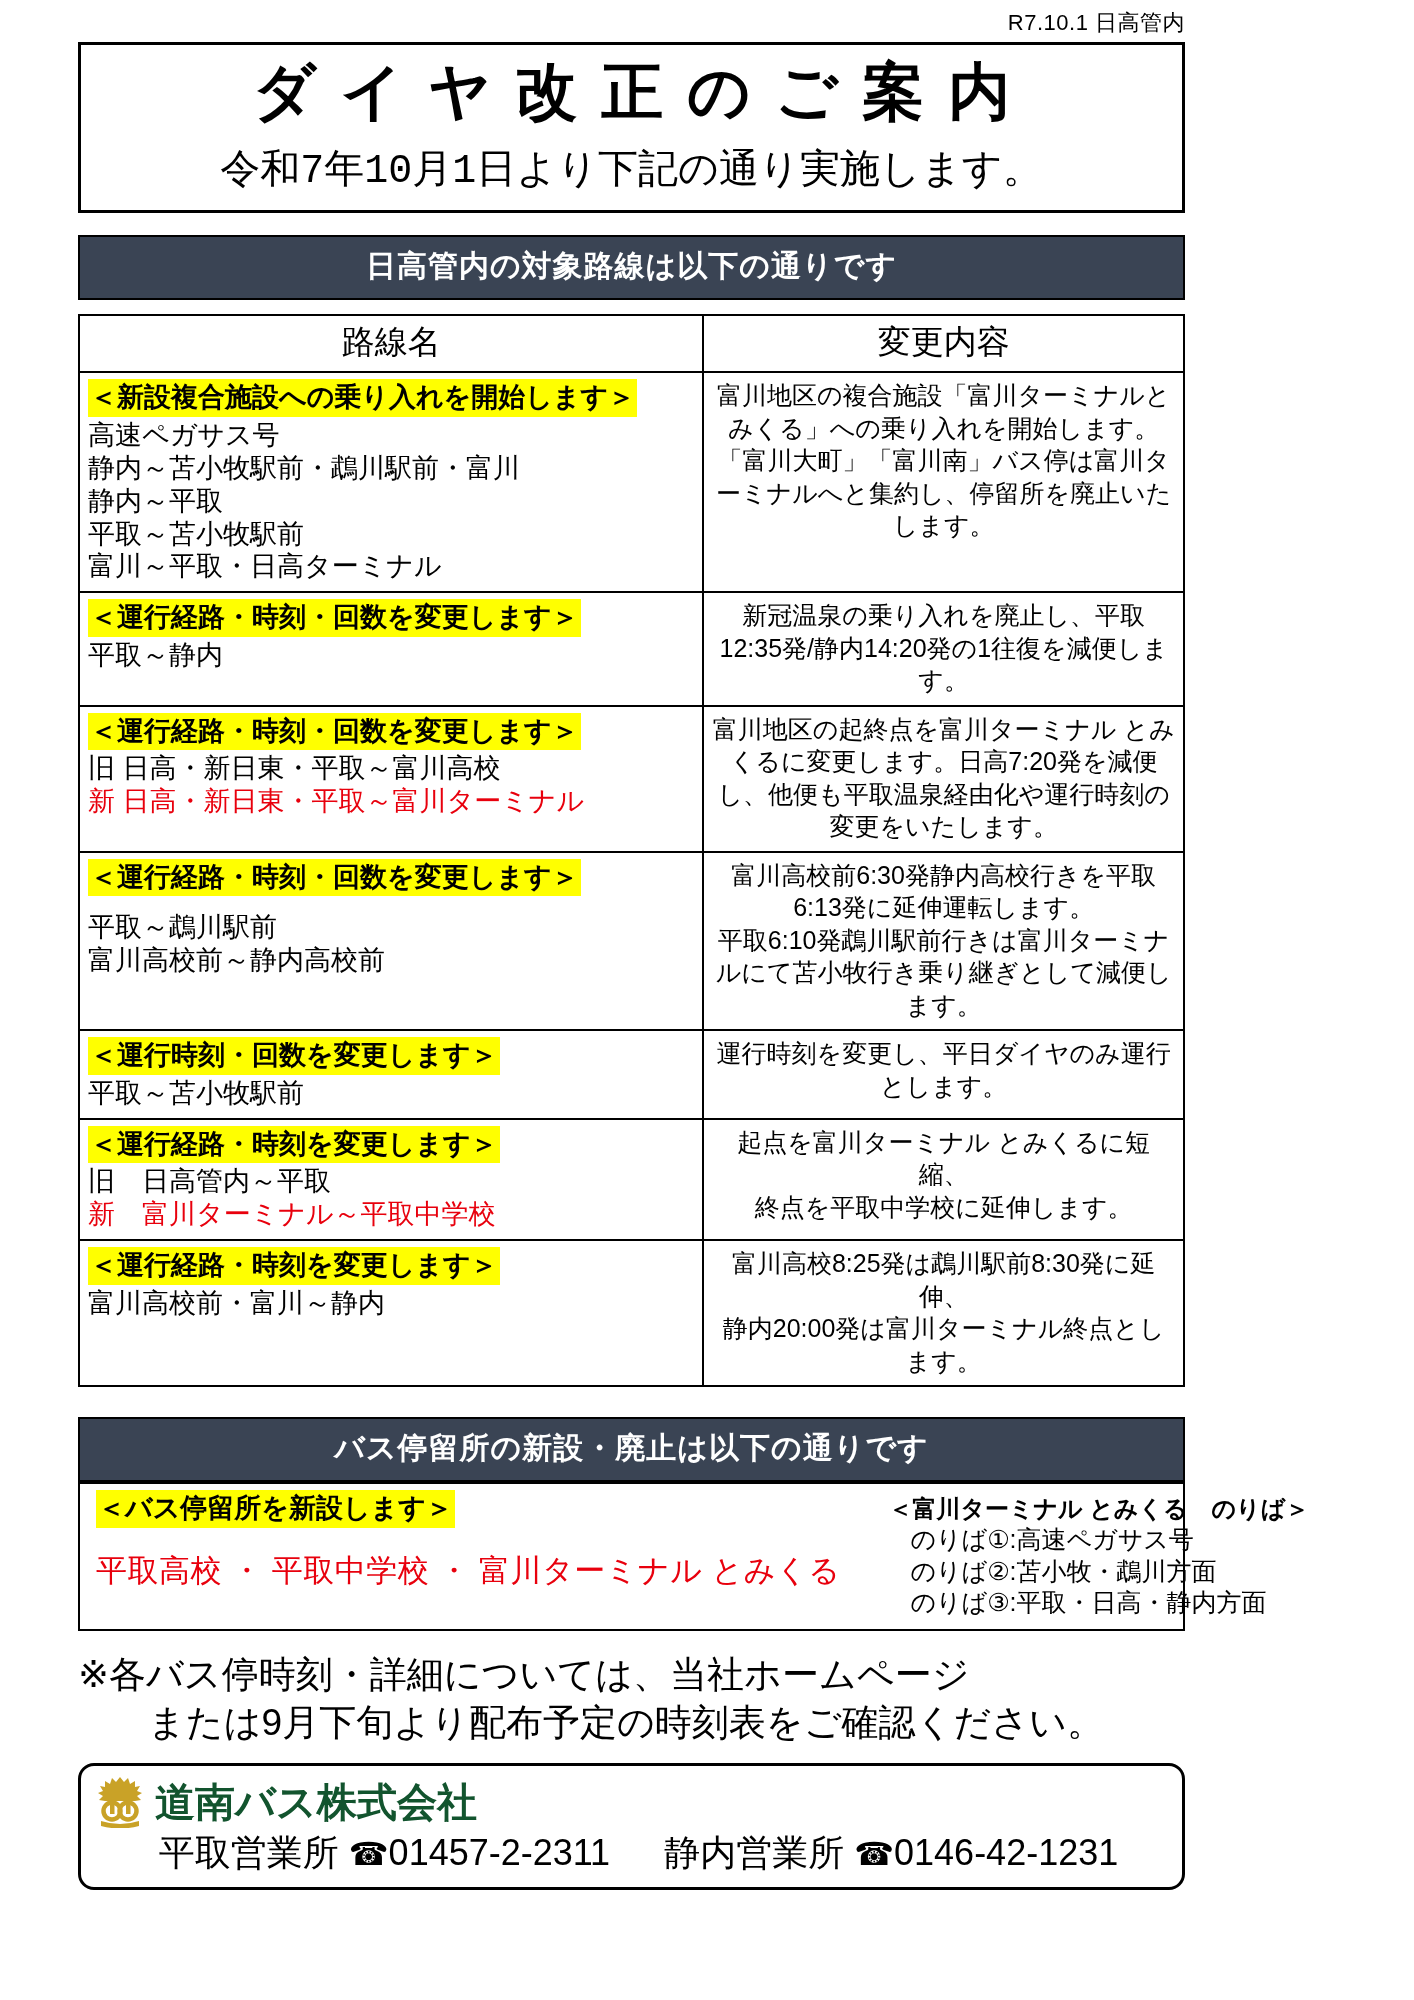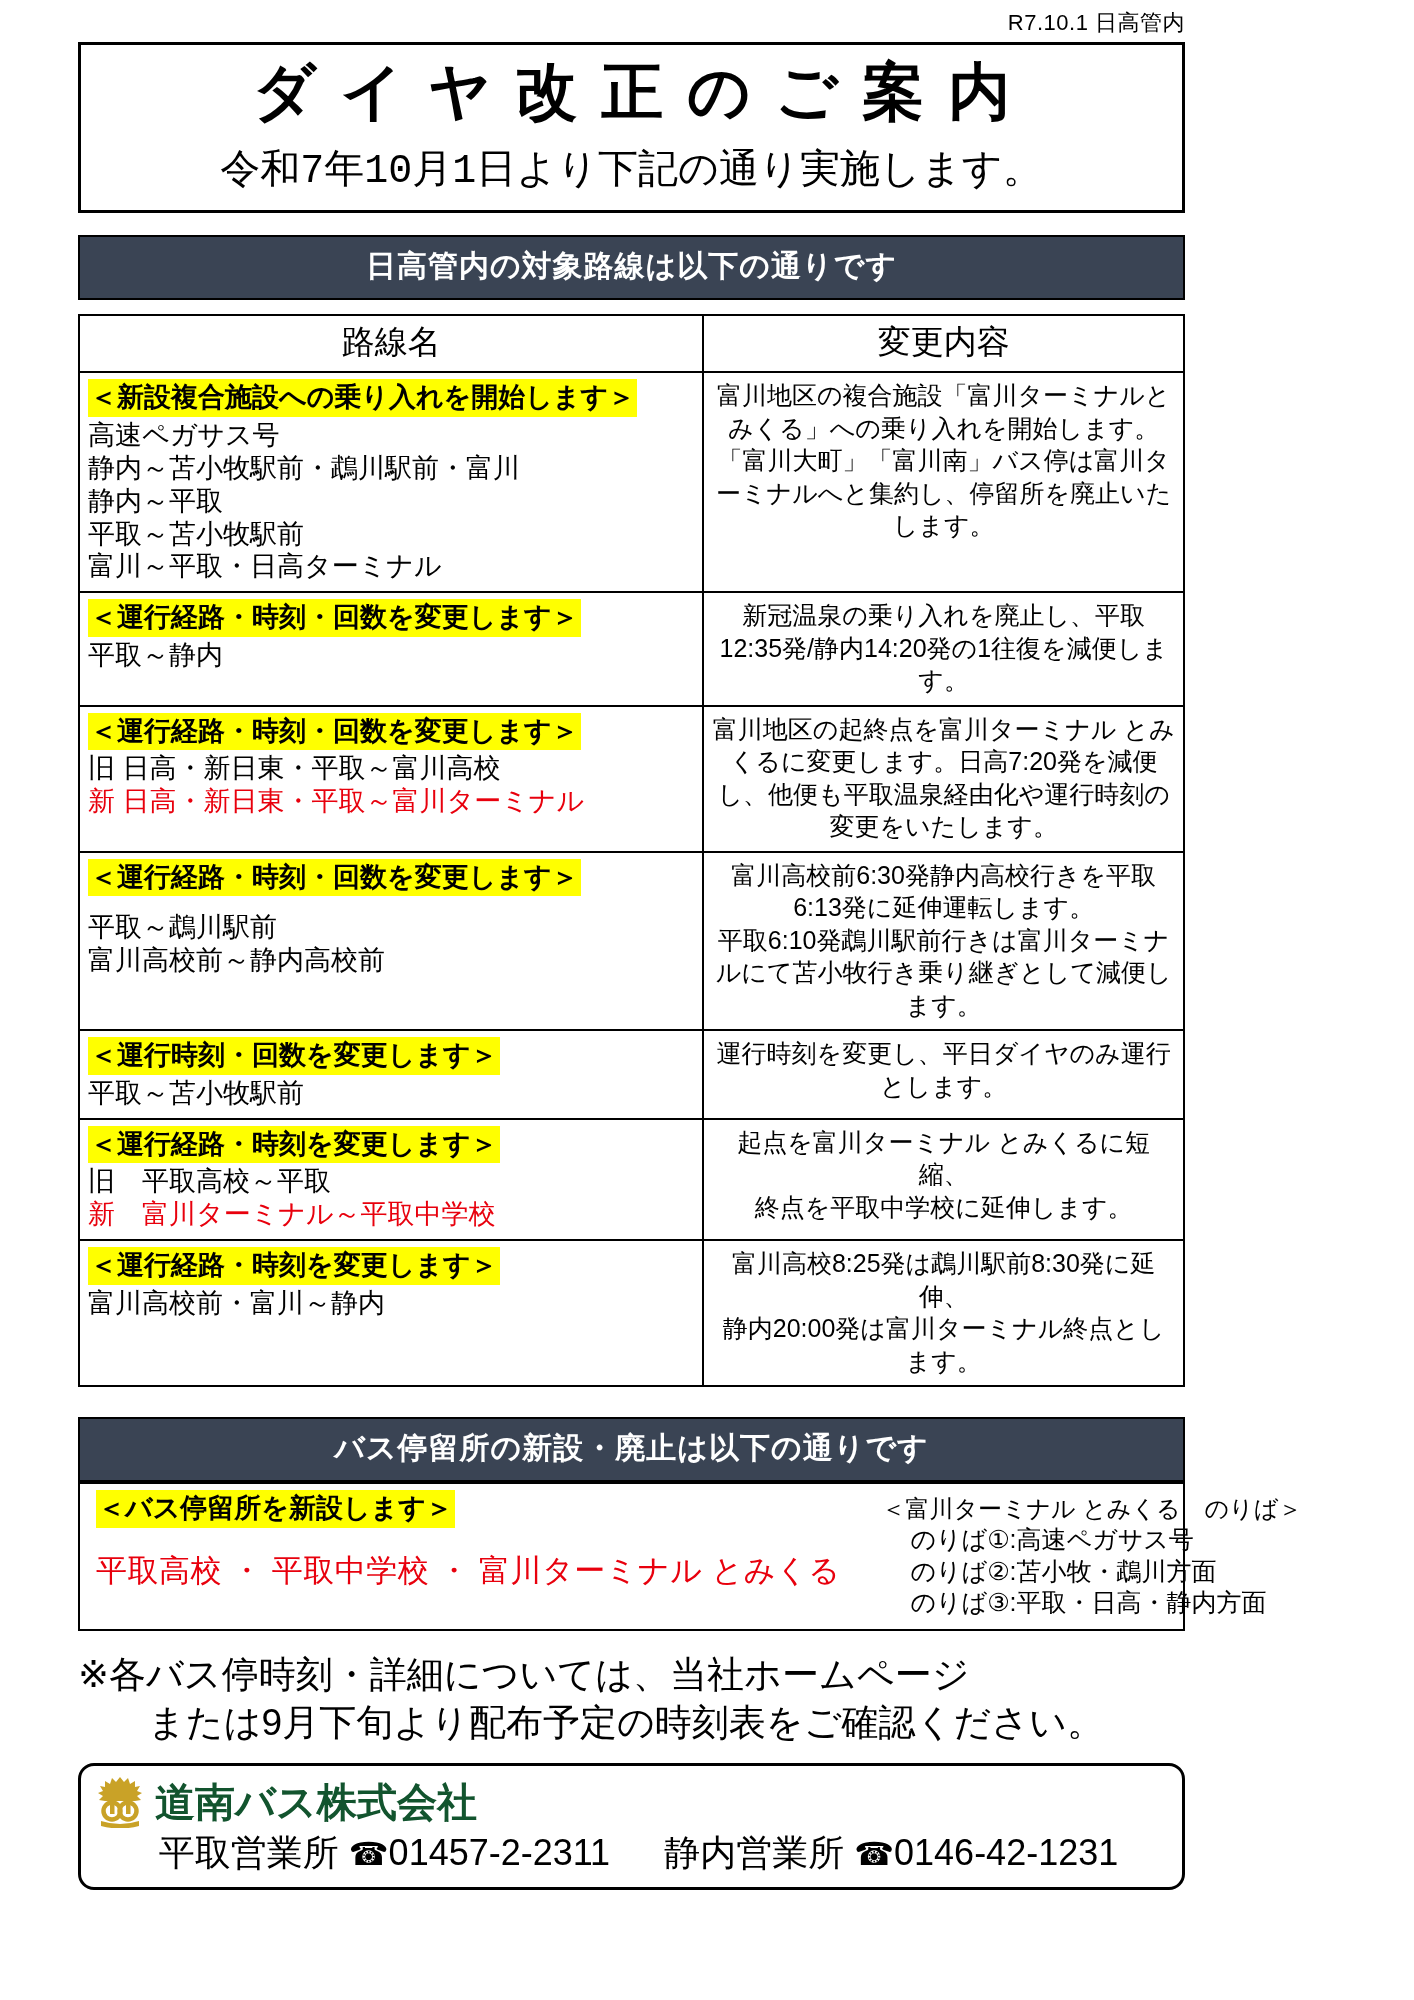--- a/index.html
+++ b/index.html
@@ -145,22 +145,23 @@
     color: #e8000d;
     font-size: 31px;
     text-align: center;
     margin-top: 22px;
     white-space: nowrap;
     letter-spacing: 0.5px;
   }
   .noriba-title {
     font-size: 24px;
     line-height: 1.25;
-    margin-left: 27px;
-    white-space: nowrap;
+    margin-left: 34px;
+    white-space: nowrap;
+    font-weight: bold;
   }
   .noriba-item {
     font-size: 25px;
     line-height: 1.26;
     margin-left: 56px;
     white-space: nowrap;
   }
 
   .abolish-box {
     border: 2px solid #000;
@@ -290,21 +291,21 @@
         <tr>
           <td><span class="tag">＜運行時刻・回数を変更します＞</span><div class="lines">
               <span class="ln">平取～苫小牧駅前</span>
             </div></td>
           <td class="desc-cell">
             <div class="desc">運行時刻を変更し、平日ダイヤのみ運行とします。</div>
           </td>
         </tr>
         <tr>
           <td><span class="tag">＜運行経路・時刻を変更します＞</span><div class="lines">
-              <span class="ln">旧　平取高校～平取</span>
+              <span class="ln">旧　日高管内～平取</span>
               <span class="ln new">新　富川ターミナル～平取中学校</span>
             </div></td>
           <td class="desc-cell">
             <div class="desc">起点を富川ターミナル とみくるに短縮、
 終点を平取中学校に延伸します。</div>
           </td>
         </tr>
         <tr>
           <td><span class="tag">＜運行経路・時刻を変更します＞</span><div class="lines">
               <span class="ln">富川高校前・富川～静内</span>

